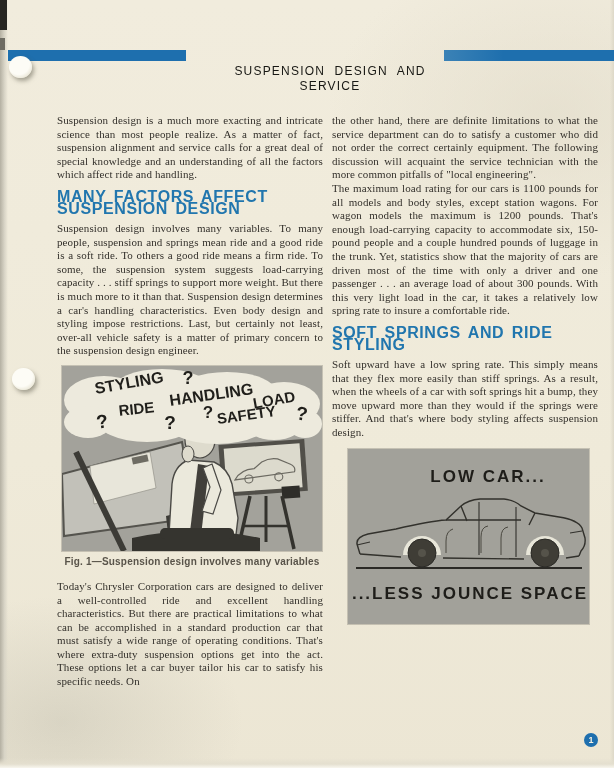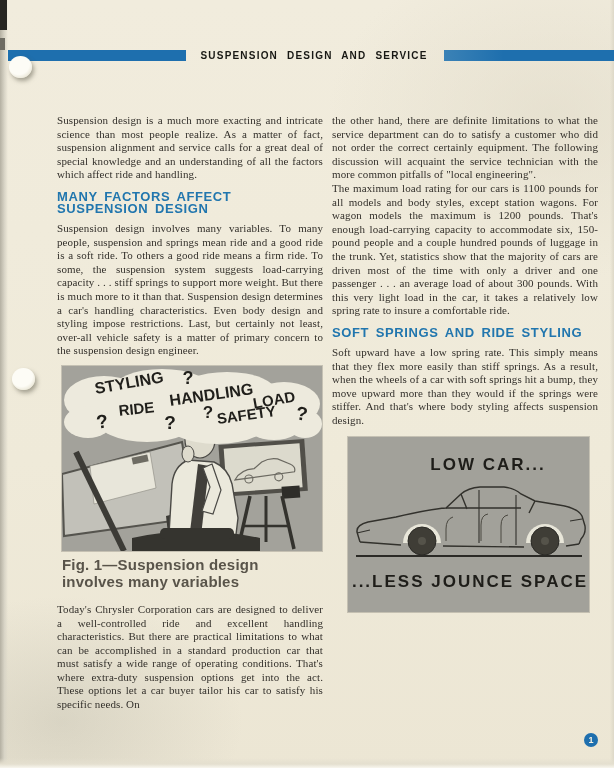--- a/index.html
+++ b/index.html
@@ -21,22 +21,22 @@
     background:linear-gradient(to top,#f8f6ee 0%,#e4dfcf 40%,rgba(228,223,207,0));}
   .corner-mark{position:absolute;left:0;top:0;width:7px;height:30px;background:#262521;}
   .corner-mark2{position:absolute;left:0;top:38px;width:5px;height:12px;background:#6e6c63;}
 
   
   .bar{position:absolute;top:50px;height:11px;background:#1e6fae;}
   .bar-left{left:8px;width:178px;}
   .bar-right{left:444px;right:0;
     background:linear-gradient(to right,#3b82b6 0%,#1e6fae 35%,#1e6fae 100%);}
   .page-title{
-    position:absolute;top:48px;left:186px;width:256px;margin:0;
-    font-family:"Liberation Sans", sans-serif;font-size:10px;font-weight:700;
+    position:absolute;top:48px;left:186px;width:256px;margin:16px;
+    font-family:"Liberation Sans", sans-serif;font-size:12px;font-weight:400;
     letter-spacing:1.2px;word-spacing:5px;color:#181814;text-align:center;line-height:15px;
   }
 
   
   .hole{position:absolute;width:23px;height:22px;border-radius:50%;
     background:radial-gradient(circle at 42% 35%, #fdfcf6 55%, #efecdf 72%, #cfccbd 100%);
     box-shadow:2px 3px 4px rgba(92,89,74,0.5);}
   .hole-1{left:9px;top:56px;}
   .hole-2{left:12px;top:368px;}
 
@@ -44,29 +44,29 @@
   .col{position:absolute;top:110px;width:266px;}
   .col-left{left:57px;}
   .col-right{left:332px;}
   .col p{
     margin:0;font-size:11px;line-height:13.6px;color:#33302b;
     text-align:justify;letter-spacing:0.1px;
   }
   .col p.pad-top{margin-top:4px;}
   .section-heading{
     margin:9px 0 7px 0;
-    font-family:"Liberation Sans", sans-serif;font-size:13px;font-weight:700;
+    font-family:"Liberation Sans", sans-serif;font-size:16px;font-weight:700;
     color:#2176ae;letter-spacing:0.6px;word-spacing:2.5px;line-height:12px;
   }
   figure{margin:0;}
   .fig1{margin:8px 0 0 5px;width:260px;}
   .fig2{margin:10px 0 0 16px;width:216px;}
   figcaption{
-    margin-top:6px;
-    font-family:"Liberation Sans", sans-serif;font-size:15px;font-weight:700;
+    margin-top:6px;text-align:center;
+    font-family:"Liberation Sans", sans-serif;font-size:10px;font-weight:700;
     color:#59544a;letter-spacing:0.2px;
   }
   .fig1 figcaption{margin-top:5px;}
   .after-fig{margin-top:13px !important;}
 
   .fig-svg{display:block;background:#a3a29b;box-shadow:0 0 0 1px rgba(120,118,108,0.35);}
   .cloud-word{font-family:"Liberation Sans", sans-serif;font-weight:700;fill:#201f1b;}
   .stencil{font-family:"Liberation Sans", sans-serif;font-weight:700;fill:#1e1d19;letter-spacing:2px;}
 
   

